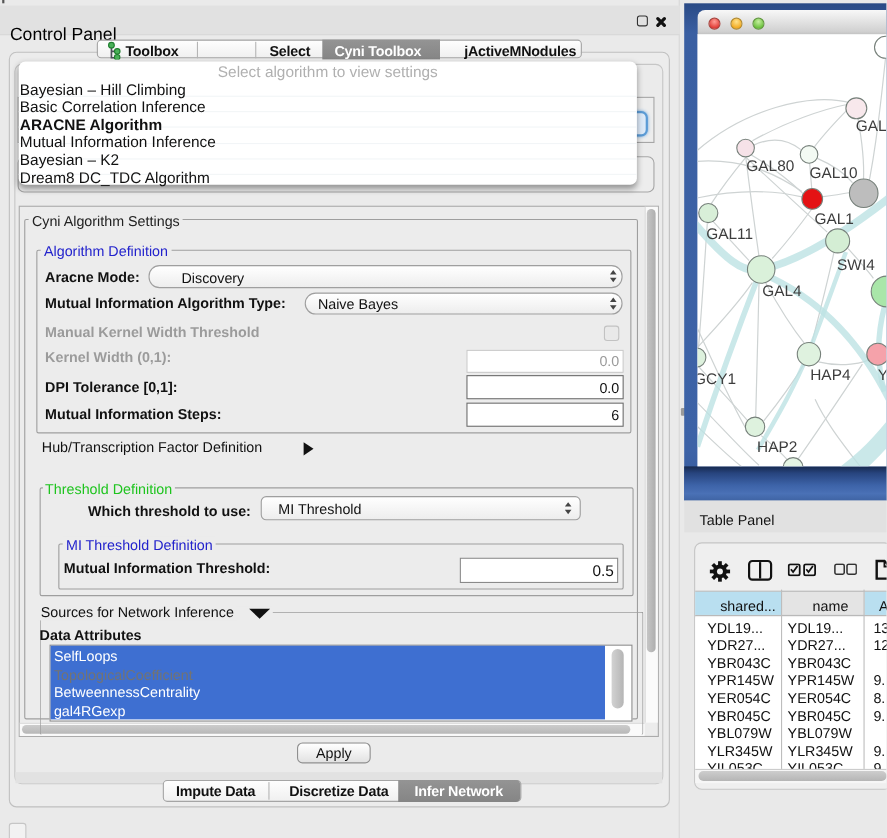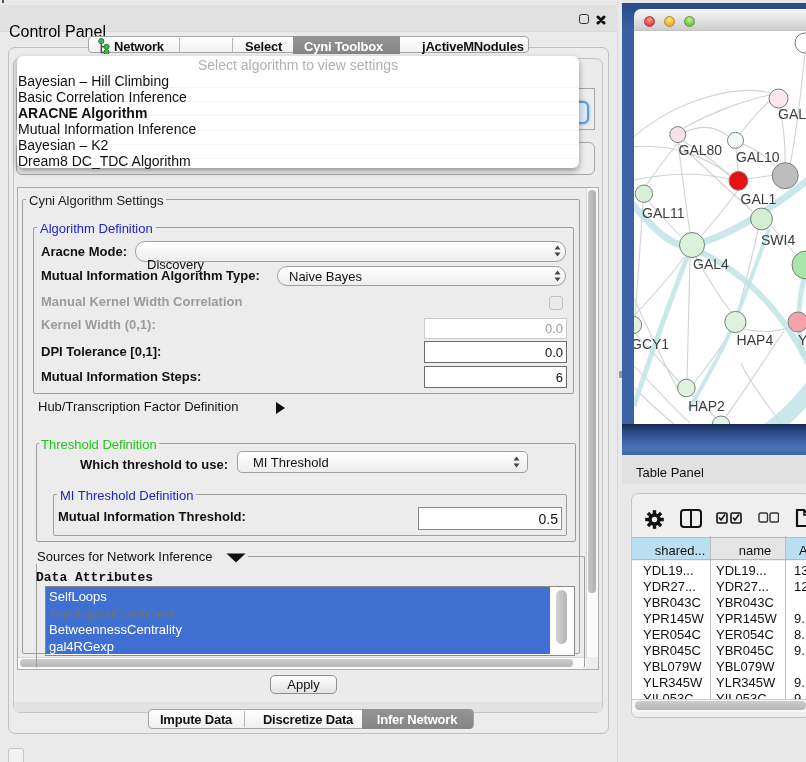--- a/index.html
+++ b/index.html
@@ -34,21 +34,21 @@
 <div class="abs" style="left:88px;top:36px;width:439px;height:15px;border:1px solid #a5a5a5;border-radius:4px;background:linear-gradient(#fefefe,#f0f0f0);box-sizing:content-box;"></div>
 <div class="abs" style="left:293px;top:35.5px;width:107px;height:18px;background:linear-gradient(#949494,#858585);"></div>
 <div class="abs" style="left:179px;top:38px;width:1px;height:15px;background:#b5b5b5;"></div>
 <div class="abs" style="left:232px;top:38px;width:1px;height:15px;background:#b5b5b5;"></div>
 <svg class="abs" style="left:96px;top:37px;" width="15" height="17" viewBox="0 0 15 17">
 <path d="M5.3 5 L5.3 15.5 L9.5 15.5 M5.3 9.7 L9.5 9.7" fill="none" stroke="#4a5058" stroke-width="1.5"></path>
 <circle cx="5.3" cy="4.1" r="2.6" fill="#4ab159" stroke="#1e7e2e" stroke-width="1"></circle>
 <circle cx="10.6" cy="9.7" r="2.5" fill="#4ab159" stroke="#1e7e2e" stroke-width="1"></circle>
 <circle cx="10.5" cy="15" r="2.5" fill="#4ab159" stroke="#1e7e2e" stroke-width="1"></circle>
 </svg>
-<div class="abs lbl tab" style="left:114px;top:39px;">Network</div>
+<div class="abs lbl tab" style="left:114px;top:39px;">Toolbox</div>
 <div class="abs lbl tab" style="left:192px;top:39px;margin-top:28px;">Style</div>
 <div class="abs lbl tab" style="left:245px;top:39px;">Select</div>
 <div class="abs lbl tab" style="left:304px;top:39px;color:#fff;">Cyni Toolbox</div>
 <div class="abs lbl tab" style="left:411px;top:39px;padding-left:11px;">jActiveMNodules</div>
 
 <div class="abs" style="left:17px;top:187px;width:582px;height:483px;background:#ececec;border:1px solid #ababab;box-sizing:border-box;"></div>
 
 <div class="abs" style="left:586px;top:188px;width:12px;height:469px;background:#fafafa;border-left:1px solid #d8d8d8;box-sizing:border-box;"></div>
 <div class="abs" style="left:588px;top:190px;width:8px;height:403px;background:linear-gradient(90deg,#c6c6c6,#aeaeae);border-radius:5px;"></div>
 
@@ -56,35 +56,35 @@
 <div class="abs" style="left:20px;top:659px;width:553px;height:8px;background:linear-gradient(#cccccc,#b8b8b8);border-radius:5px;"></div>
 
 <div class="abs" style="left:22px;top:199px;width:558px;height:455px;border:1px solid #9e9e9e;border-radius:2px;box-sizing:border-box;"></div>
 <div class="abs lbl" style="left:26px;top:193px;background:#ececec;padding:0 3px;color:#222;">Cyni Algorithm Settings</div>
 
 <div class="abs" style="left:33px;top:227px;width:541px;height:167px;border:1px solid #9e9e9e;border-radius:2px;box-sizing:border-box;"></div>
 <div class="abs lbl" style="left:37px;top:221px;background:#ececec;padding:0 3px;color:#2222cc;">Algorithm Definition</div>
 
 <div class="abs lbl b" style="left:41px;top:244px;">Aracne Mode:</div>
 <div class="abs" style="left:135px;top:241px;width:431px;height:21px;background:linear-gradient(#ffffff,#ededed);border:1px solid #9f9f9f;border-radius:10px;box-sizing:border-box;"></div>
-<div class="abs lbl" style="left:147px;top:245px;margin-top:12px;">Discovery</div>
+<div class="abs lbl" style="left:165px;top:245px;">Discovery</div>
 <svg class="abs" style="left:553px;top:245px;" width="9" height="12" viewBox="0 0 9 12">
     <path d="M4.5 0.5 L7.5 4.5 L1.5 4.5 Z" fill="#444"></path>
     <path d="M4.5 11.5 L7.5 7.5 L1.5 7.5 Z" fill="#444"></path>
   </svg>
 
 <div class="abs lbl b" style="left:41px;top:268px;">Mutual Information Algorithm Type:</div>
 <div class="abs" style="left:277px;top:266px;width:289px;height:20px;background:linear-gradient(#ffffff,#ededed);border:1px solid #9f9f9f;border-radius:10px;box-sizing:border-box;"></div>
 <div class="abs lbl" style="left:289px;top:269px;">Naive Bayes</div>
 <svg class="abs" style="left:553px;top:270px;" width="9" height="12" viewBox="0 0 9 12">
     <path d="M4.5 0.5 L7.5 4.5 L1.5 4.5 Z" fill="#444"></path>
     <path d="M4.5 11.5 L7.5 7.5 L1.5 7.5 Z" fill="#444"></path>
   </svg>
 
-<div class="abs lbl b dis" style="left:41px;top:294px;">Manual Kernel Width Correlation</div>
+<div class="abs lbl b dis" style="left:41px;top:294px;">Manual Kernel Width Threshold</div>
 <div class="abs" style="left:549px;top:296px;width:14px;height:14px;background:#e9e9e9;border:1px solid #c2c2c2;border-radius:3px;box-sizing:border-box;"></div>
 
 <div class="abs lbl b dis" style="left:41px;top:317px;">Kernel Width (0,1):</div>
 <div class="abs" style="left:424px;top:318px;width:143px;height:21px;background:#fff;border:1px solid #c9c9c9;box-sizing:border-box;"></div>
 <div class="abs lbl dis" style="left:424px;top:321px;width:139px;text-align:right;">0.0</div>
 
 <div class="abs lbl b" style="left:41px;top:344px;">DPI Tolerance [0,1]:</div>
 <div class="abs" style="left:424px;top:341px;width:143px;height:22px;background:#fff;border:1px solid #6b6b6b;box-sizing:border-box;"></div>
 <div class="abs lbl" style="left:424px;top:345px;width:139px;text-align:right;">0.0</div>
 
@@ -112,21 +112,21 @@
 <div class="abs lbl b" style="left:58px;top:509px;">Mutual Information Threshold:</div>
 <div class="abs" style="left:418px;top:507px;width:144px;height:23px;background:#fff;border:1px solid #8a8a8a;box-sizing:border-box;"></div>
 <div class="abs lbl" style="left:418px;top:511px;width:140px;text-align:right;font-size:14px;">0.5</div>
 
 <div class="abs" style="left:36px;top:556px;width:549px;height:112px;border:1px solid #9e9e9e;border-top:1px solid #9e9e9e;border-radius:2px;border-bottom:none;box-sizing:border-box;"></div>
 <div class="abs lbl" style="left:35px;top:549px;background:#ececec;padding:0 2px;">Sources for Network Inference</div>
 <div class="abs" style="left:214px;top:551px;width:34px;height:12px;background:#ececec;"></div>
 <svg class="abs" style="left:226px;top:552px;" width="20" height="11" viewBox="0 0 20 11">
     <path d="M0.5 1.5 L19.5 1.5 L10 10.5 Z" fill="#111"></path>
   </svg>
-<div class="abs lbl b" style="left:36px;top:570px;font-family:Liberation Mono, monospace;">Data Attributes</div>
+<div class="abs lbl b" style="left:36px;top:570px;">Data Attributes</div>
 
 <div class="abs" style="left:45px;top:586px;width:530px;height:70px;background:#fff;border:1px solid #8a8a8a;box-sizing:border-box;"></div>
 <div class="abs" style="left:46px;top:587px;width:504px;height:67px;background:#3e6fd1;"></div>
 <div class="abs lbl" style="left:49px;top:589px;color:#fff;">SelfLoops</div>
 <div class="abs lbl" style="left:49px;top:606px;color:#737373;">TopologicalCoefficient</div>
 <div class="abs lbl" style="left:49px;top:622px;color:#fff;">BetweennessCentrality</div>
 <div class="abs lbl" style="left:49px;top:639px;color:#fff;">gal4RGexp</div>
 <div class="abs" style="left:556px;top:590px;width:11px;height:54px;background:linear-gradient(90deg,#d2d2d2,#b5b5b5);border-radius:6px;"></div>
 
 <div class="abs" style="left:270px;top:675px;width:67px;height:19px;background:linear-gradient(#ffffff,#e2e2e2);border:1px solid #8f8f8f;border-radius:5px;box-sizing:border-box;"></div>

